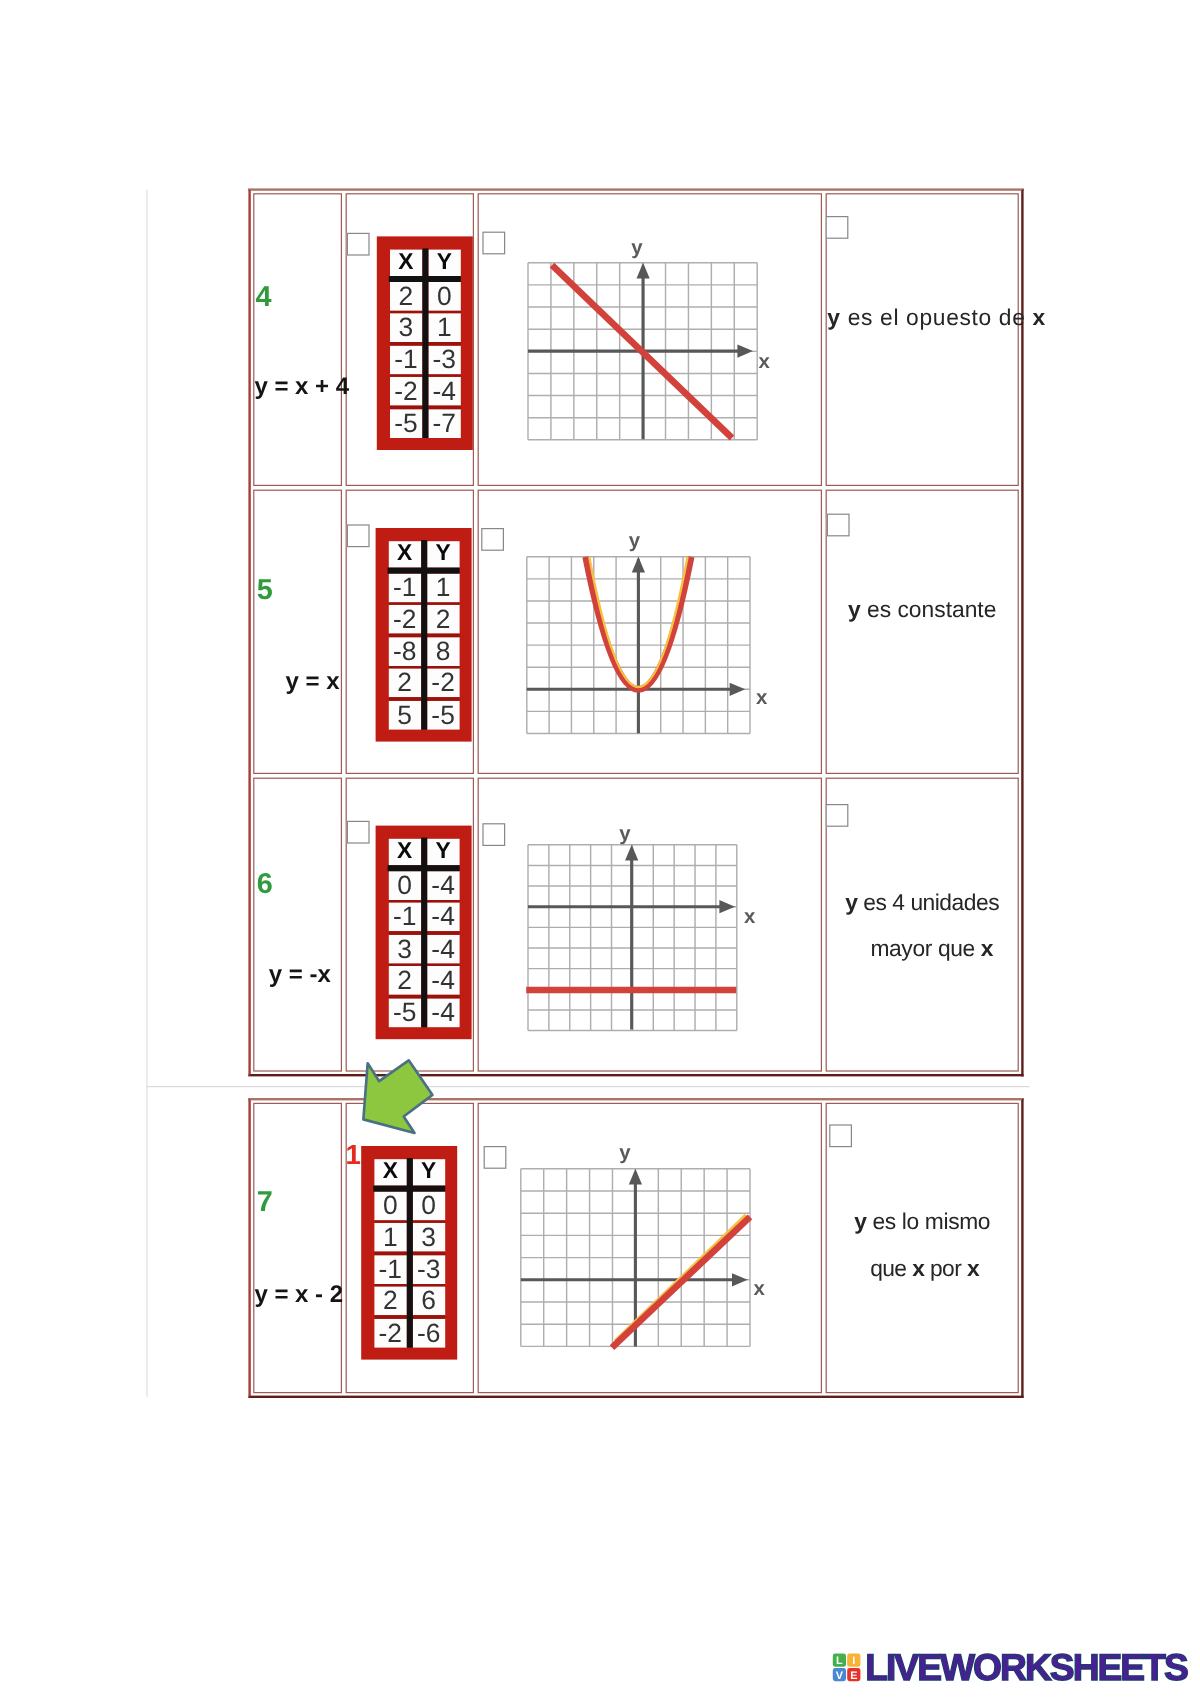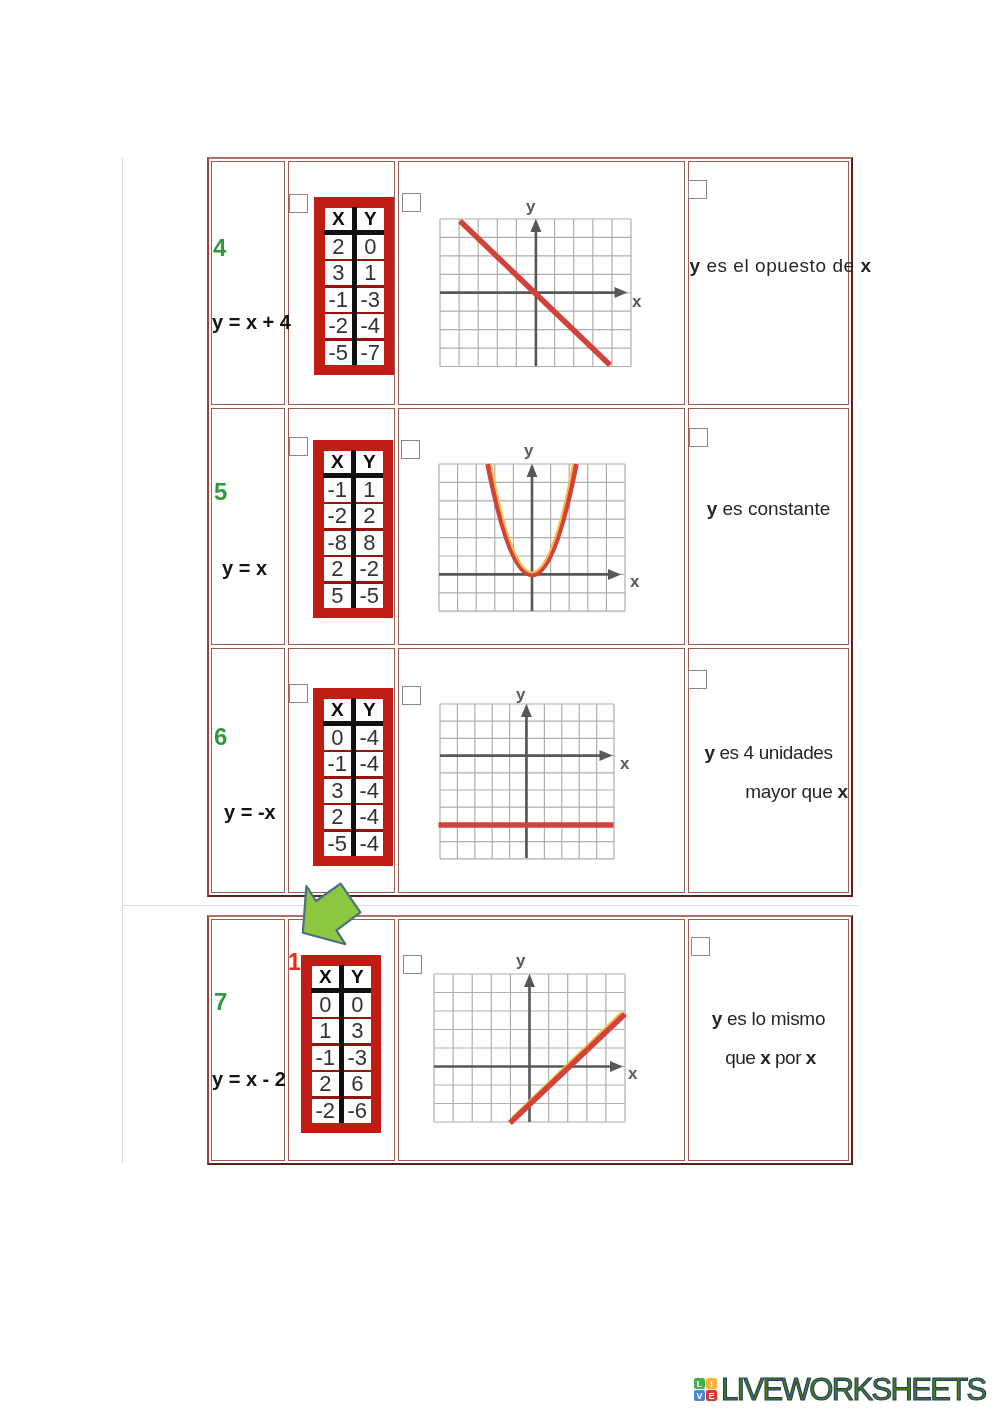--- a/index.html
+++ b/index.html
@@ -47,21 +47,21 @@
 <div style="position:absolute;left:398px;top:919px;width:286.5px;height:242px;border:1px solid #9c5b55"></div>
 
 <div style="position:absolute;left:688px;top:919px;width:161px;height:242px;border:1px solid #9c5b55"></div>
 
 <div class="num" style="left:213px;top:236px">4</div>
 
 <div class="eq" style="left:212px;top:312px">y&nbsp;=&nbsp;x&nbsp;+&nbsp;4</div>
 
 <div class="num" style="left:214px;top:480px">5</div>
 
-<div class="eq" style="left:222px;top:558px">y&nbsp;=&nbsp;x</div>
+<div class="eq" style="left:238px;top:558px">y&nbsp;=&nbsp;x</div>
 
 <div class="num" style="left:214px;top:725px">6</div>
 
 <div class="eq" style="left:224px;top:802px">y&nbsp;=&nbsp;-x</div>
 
 <div class="num" style="left:214px;top:990px">7</div>
 
 <div class="eq" style="left:212px;top:1069px">y&nbsp;=&nbsp;x&nbsp;-&nbsp;2</div>
 
 <div style="position:absolute;left:289px;top:194px;width:19px;height:19px;border:1.5px solid #878787;background:#fff"></div>
@@ -213,33 +213,33 @@
     <text x="516" y="966" font-family="Liberation Sans, sans-serif" font-size="17" font-weight="bold" fill="#5a5a5a">y</text>
     <text x="628" y="1079" font-family="Liberation Sans, sans-serif" font-size="17" font-weight="bold" fill="#5a5a5a">x</text>
   </svg>
 
 <div class="m" style="left:686px;top:256px;width:189px;letter-spacing:0.55px"><b>y</b> es el opuesto de <b>x</b></div>
 
 <div class="m" style="left:688px;top:499px;width:161px"><b>y</b> es constante</div>
 
 <div class="m" style="left:688px;top:743px;width:161px;letter-spacing:-0.4px"><b>y</b> es 4 unidades</div>
 
-<div class="m" style="left:720px;top:782px;width:153px;letter-spacing:-0.3px">mayor que <b>x</b></div>
+<div class="m" style="left:700px;top:782px;width:153px;letter-spacing:-0.3px">mayor que <b>x</b></div>
 
 <div class="m" style="left:688px;top:1009px;width:161px;letter-spacing:-0.3px"><b>y</b> es lo mismo</div>
 
 <div class="m" style="left:690px;top:1048px;width:161px;letter-spacing:-0.5px">que <b>x</b> por <b>x</b></div>
 
 <svg style="position:absolute;left:295px;top:875px" width="75" height="78" viewBox="295 875 75 78">
     <polygon points="306.4,886.0 316.0,901.0 340.6,883.6 360.4,912.4 336.4,930.4 345.4,944.2 302.8,932.8" fill="#8dc63f" stroke="#4a7183" stroke-width="2.2" stroke-linejoin="round"></polygon>
   </svg>
 
 <svg style="position:absolute;left:693px;top:1377px" width="26" height="25" viewBox="0 0 26 25">
     <rect x="1" y="1" width="11" height="11" rx="2" fill="#43b049"></rect>
     <rect x="13" y="1" width="11" height="11" rx="2" fill="#f9b233"></rect>
     <rect x="1" y="13" width="11" height="11" rx="2" fill="#4a87d5"></rect>
     <rect x="13" y="13" width="11" height="11" rx="2" fill="#e5332a"></rect>
     <text x="6.5" y="10" text-anchor="middle" font-family="Liberation Sans,sans-serif" font-size="9" font-weight="bold" fill="#fff">L</text>
     <text x="18.5" y="10" text-anchor="middle" font-family="Liberation Sans,sans-serif" font-size="9" font-weight="bold" fill="#fff">I</text>
     <text x="6.5" y="22" text-anchor="middle" font-family="Liberation Sans,sans-serif" font-size="9" font-weight="bold" fill="#fff">V</text>
     <text x="18.5" y="22" text-anchor="middle" font-family="Liberation Sans,sans-serif" font-size="9" font-weight="bold" fill="#fff">E</text>
   </svg>
 
-<div style="position:absolute;left:721px;top:1374px;font-size:31px;line-height:31px;font-weight:normal;color:#4d7c0f;letter-spacing:-1.65px;-webkit-text-stroke:1.1px #1d3c6e;white-space:nowrap">LIVEWORKSHEETS</div>
+<div style="position:absolute;left:721px;top:1374px;font-size:31px;line-height:31px;font-weight:bold;color:#4c1d95;letter-spacing:-1.65px;-webkit-text-stroke:1.1px #1d3c6e;white-space:nowrap">LIVEWORKSHEETS</div>
 </body></html>

